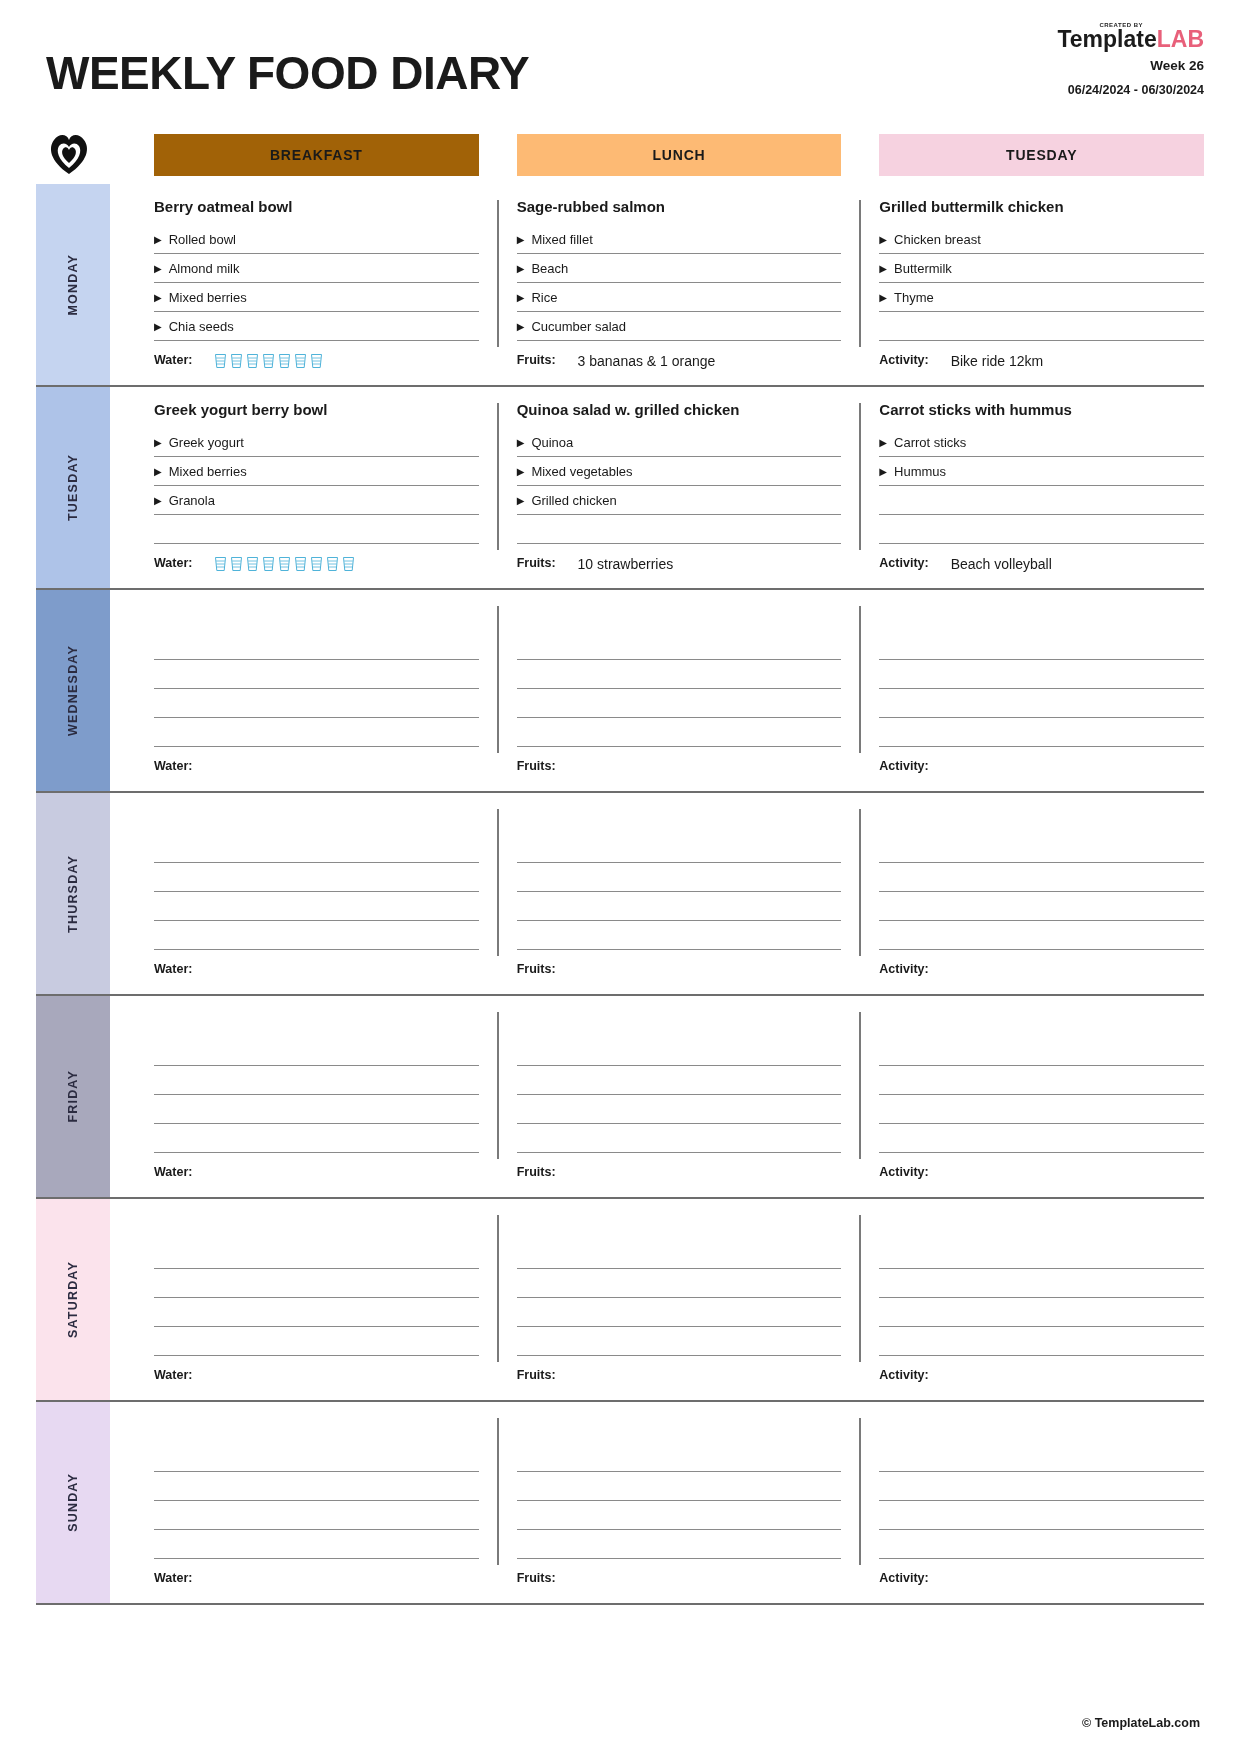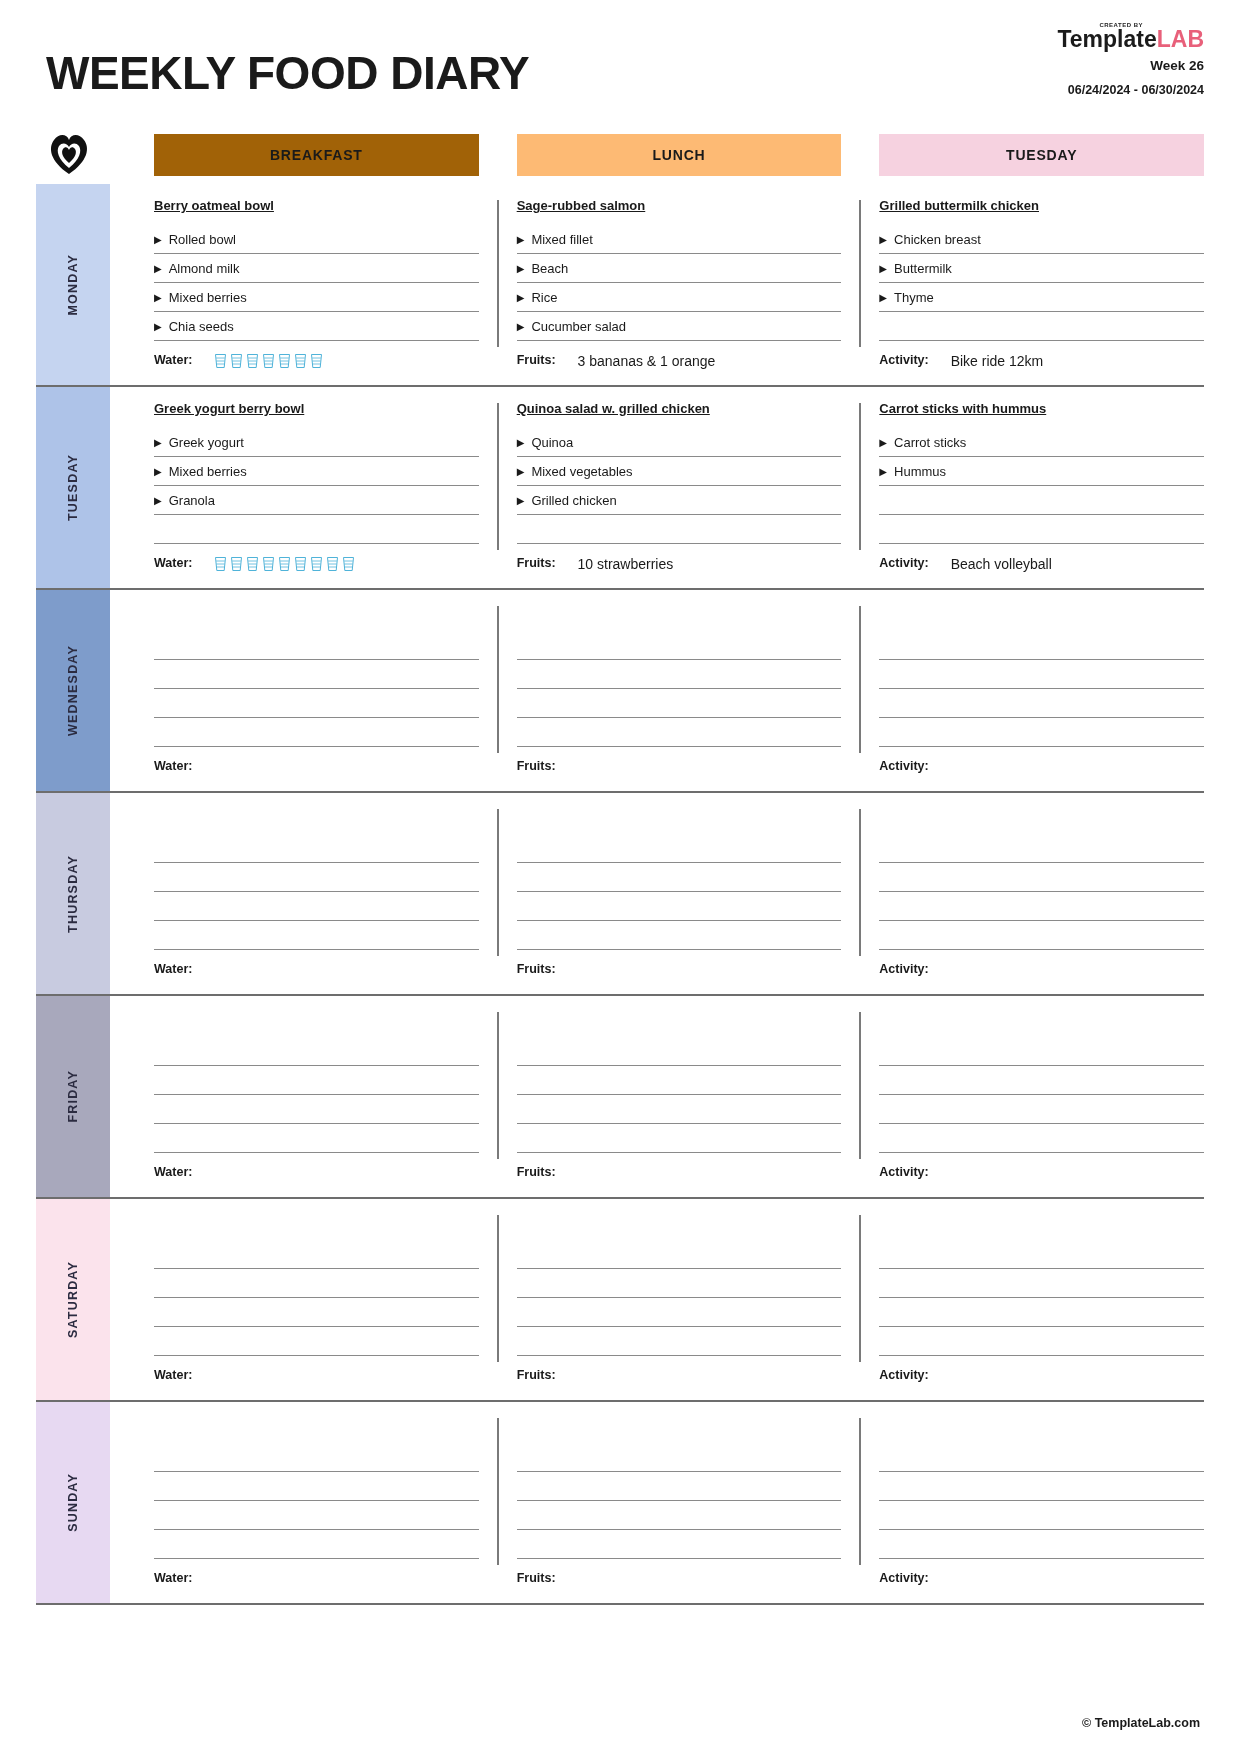--- a/index.html
+++ b/index.html
@@ -127,25 +127,24 @@
   }
   .cell.sep-l::before {
     content: "";
     position: absolute;
     left: -20px;
     top: 2px;
     bottom: 28px;
     border-left: 2px solid #7a7a7a;
   }
   .meal-title {
-    font-size: 13px;
+    font-size: 15px;
     font-weight: bold;
     margin-bottom: 9px;
     min-height: 18px;
-    text-decoration: underline;
   }
   .lines { flex: 1; }
   .line {
     border-bottom: 1px solid #8a8a8a;
     height: 29px;
     display: flex;
     align-items: center;
     font-size: 13px;
   }
   .line .arrow {

